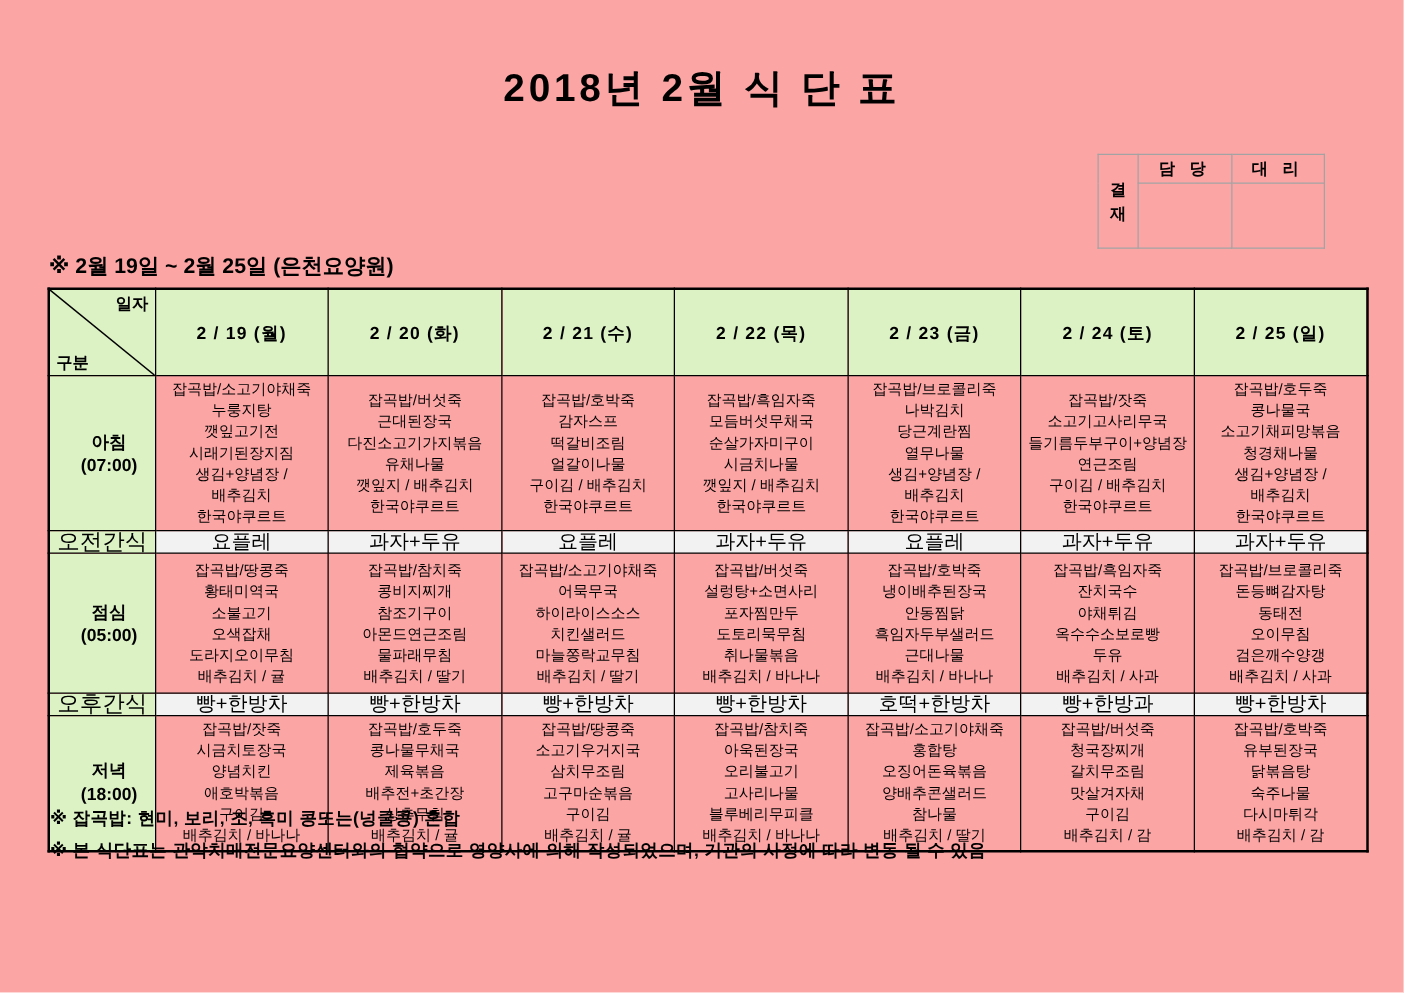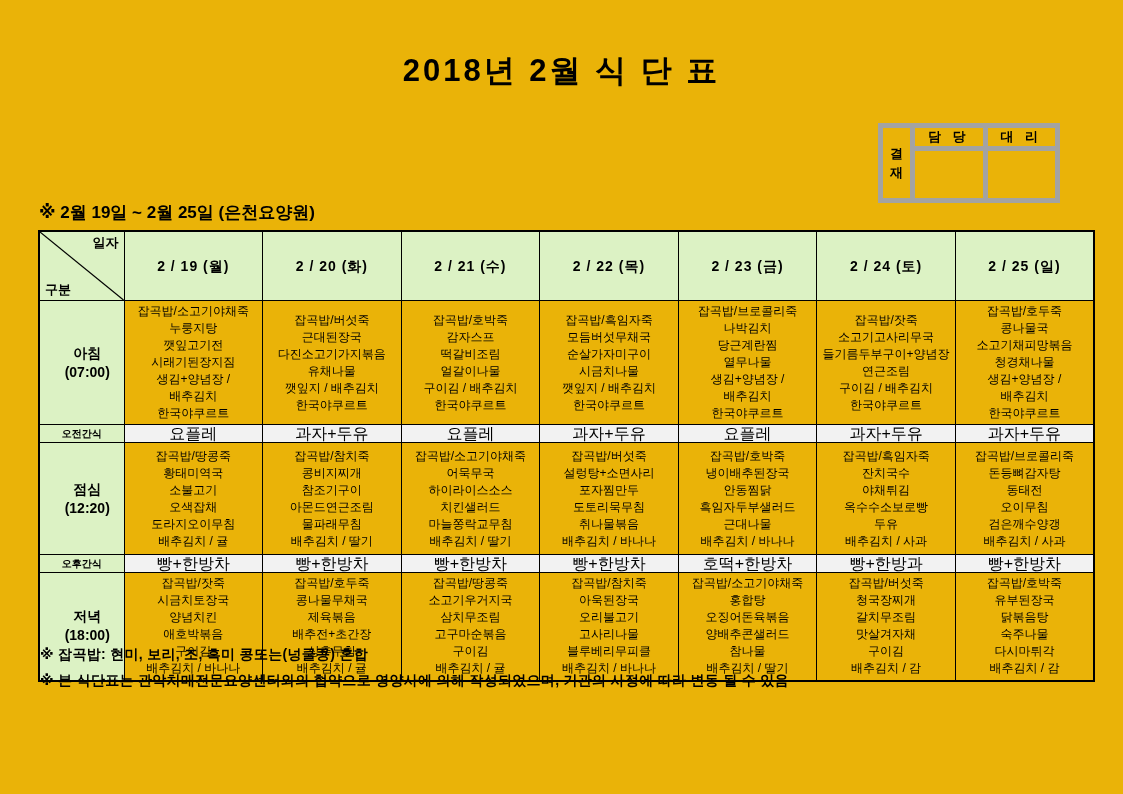--- a/index.html
+++ b/index.html
@@ -2,42 +2,42 @@
 <html><head>
 <meta charset="utf-8">
 <style>
   * { margin: 0; padding: 0; box-sizing: border-box; }
   html, body { background: #fff; }
   body { font-family: "Liberation Sans", "DejaVu Sans", sans-serif; color: #000; }
   .page {
     position: relative;
     width: 1123px;
     height: 794px;
-    background: #eab308;
+    background: #fca5a5;
     overflow: hidden;
   }
   .title {
     position: absolute;
     top: 50px; left: 0;
     width: 100%;
     text-align: center;
     font-size: 31px;
     font-weight: bold;
     letter-spacing: 3px;
   }
   
   .approval {
     position: absolute;
     top: 123px; left: 878px;
     width: 182px; height: 75px;
     border-collapse: collapse;
     table-layout: fixed;
   }
   .approval td {
-    border: 5px solid #a3a3a3;
+    border: 1px solid #a3a3a3;
     text-align: center;
     vertical-align: middle;
     font-size: 13px;
   }
   .approval .stamp {
     width: 32px;
     font-weight: 600;
     white-space: pre-line;
     line-height: 19px;
   }
@@ -66,21 +66,21 @@
     white-space: pre-line;
     overflow: hidden;
     padding: 0 1px;
   }
   .menu { border: 2px solid #000; }
   .menu col.c-label { width: 85px; }
   .green { background: #dcf2c4; }
   .gray  { background: #f2f2f2; }
   .menu .dayhead { height: 36px; font-size: 14px; font-weight: bold; letter-spacing: 1px; }
   .menu .rowlabel { font-size: 14px; font-weight: bold; line-height: 19px; padding-left: 12px; }
-  .menu .snacklabel { font-size: 10px; font-weight: 700; }
+  .menu .snacklabel { font-size: 18px; font-weight: 400; }
   .menu .snackcell { font-size: 16px; }
   .r-breakfast td, .r-breakfast th { height: 124px; }
   .r-amsnack td, .r-amsnack th { height: 16px; }
   .r-lunch td, .r-lunch th { height: 112px; }
   .r-pmsnack td, .r-pmsnack th { height: 18px; }
   .r-dinner td, .r-dinner th { height: 108px; }
   
   .corner { position: relative; padding: 0; }
   .corner svg { position: absolute; top: 0; left: 0; width: 100%; height: 100%; }
   .corner .c-top { position: absolute; top: 2px; right: 5px; font-size: 13px; font-weight: bold; }
@@ -197,21 +197,21 @@
         <td class="snackcell gray">과자+두유</td>
         <td class="snackcell gray">요플레</td>
         <td class="snackcell gray">과자+두유</td>
         <td class="snackcell gray">요플레</td>
         <td class="snackcell gray">과자+두유</td>
         <td class="snackcell gray">과자+두유</td>
       </tr>
 
       <tr class="r-lunch">
         <th class="rowlabel green">점심
-(12:20)</th>
+(05:00)</th>
         <td>잡곡밥/땅콩죽
 황태미역국
 소불고기
 오색잡채
 도라지오이무침
 배추김치 / 귤</td>
         <td>잡곡밥/참치죽
 콩비지찌개
 참조기구이
 아몬드연근조림

